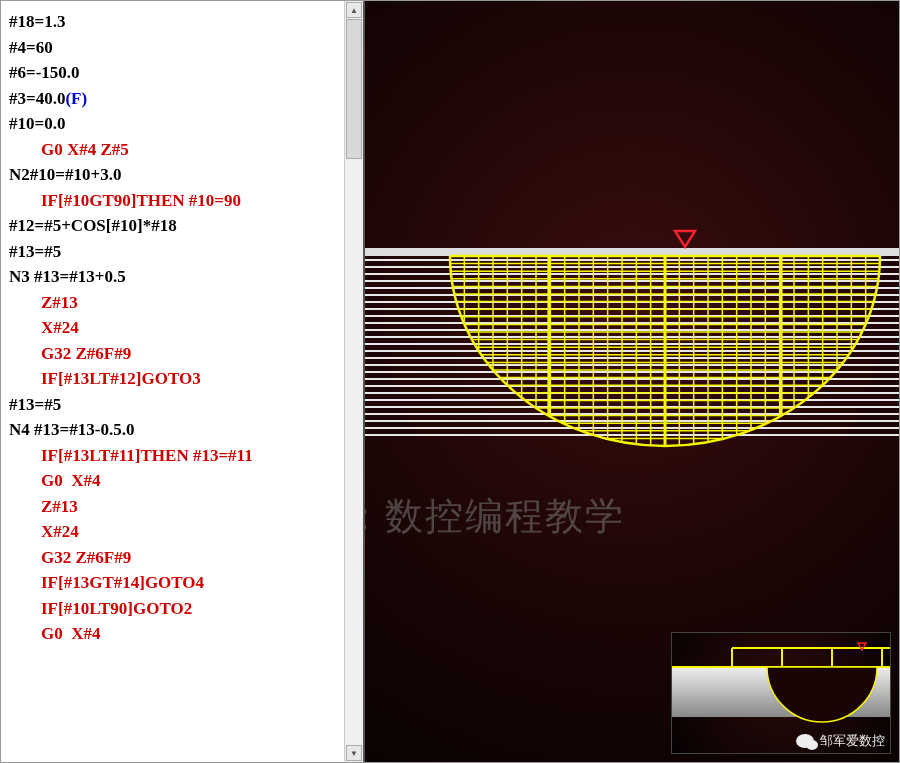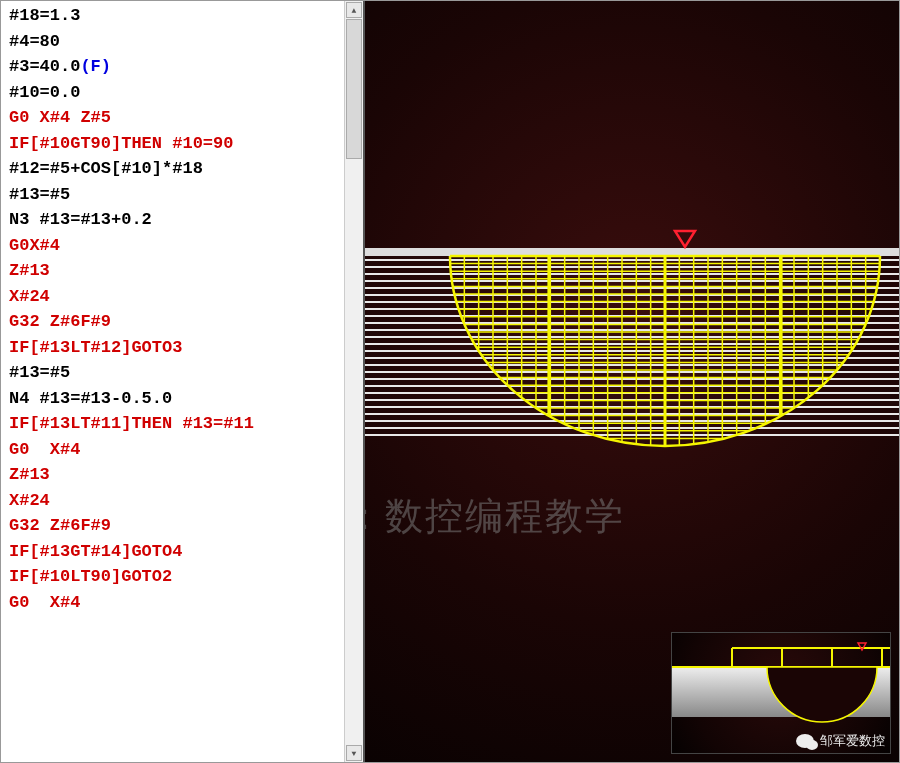--- a/index.html
+++ b/index.html
@@ -18,30 +18,31 @@
     box-sizing: border-box;
     border: 1px solid #999;
   }
   .code-pane {
     width: 362px;
     height: 100%;
     box-sizing: border-box;
     background: #fff;
     position: relative;
     overflow: hidden;
-    padding: 2px 0 0 8px;
+    padding: 8px 0 0 8px;
+    font-family: Liberation Serif, serif;
   }
   .code-pane .line {
     font-weight: bold;
     font-size: 17px;
     line-height: 25.5px;
     white-space: pre;
     color: #000;
   }
-  .code-pane .line .red { color: #d00000; }
+  .code-pane .line .red { color: #d00000; margin-left: 32px; }
   .code-pane .line .blue { color: #0000e0; }
   .scrollbar {
     position: absolute;
     right: 0;
     top: 0;
     width: 18px;
     height: 100%;
     background: #f0f0f0;
     border-left: 1px solid #ccc;
   }
@@ -138,29 +139,30 @@
   }
 </style>
 </head>
 <body>
 
 <div class="app">
 
   <div class="code-pane">
     <div id="code-lines">
         <div class="line"><span>#18=1.3</span></div>
-        <div class="line"><span>#4=80</span></div>
+        <div class="line"><span>#4=60</span></div>
+        <div class="line"><span>#6=-150.0</span></div>
         <div class="line"><span>#3=40.0</span><span class="blue">(F)</span></div>
         <div class="line"><span>#10=0.0</span></div>
         <div class="line"><span class="red">G0 X#4 Z#5</span></div>
+        <div class="line"><span>N2#10=#10+3.0</span></div>
         <div class="line"><span class="red">IF[#10GT90]THEN #10=90</span></div>
         <div class="line"><span>#12=#5+COS[#10]*#18</span></div>
         <div class="line"><span>#13=#5</span></div>
-        <div class="line"><span>N3 #13=#13+0.2</span></div>
-        <div class="line"><span class="red">G0X#4</span></div>
+        <div class="line"><span>N3 #13=#13+0.5</span></div>
         <div class="line"><span class="red">Z#13</span></div>
         <div class="line"><span class="red">X#24</span></div>
         <div class="line"><span class="red">G32 Z#6F#9</span></div>
         <div class="line"><span class="red">IF[#13LT#12]GOTO3</span></div>
         <div class="line"><span>#13=#5</span></div>
         <div class="line"><span>N4 #13=#13-0.5.0</span></div>
         <div class="line"><span class="red">IF[#13LT#11]THEN #13=#11</span></div>
         <div class="line"><span class="red">G0  X#4</span></div>
         <div class="line"><span class="red">Z#13</span></div>
         <div class="line"><span class="red">X#24</span></div>

